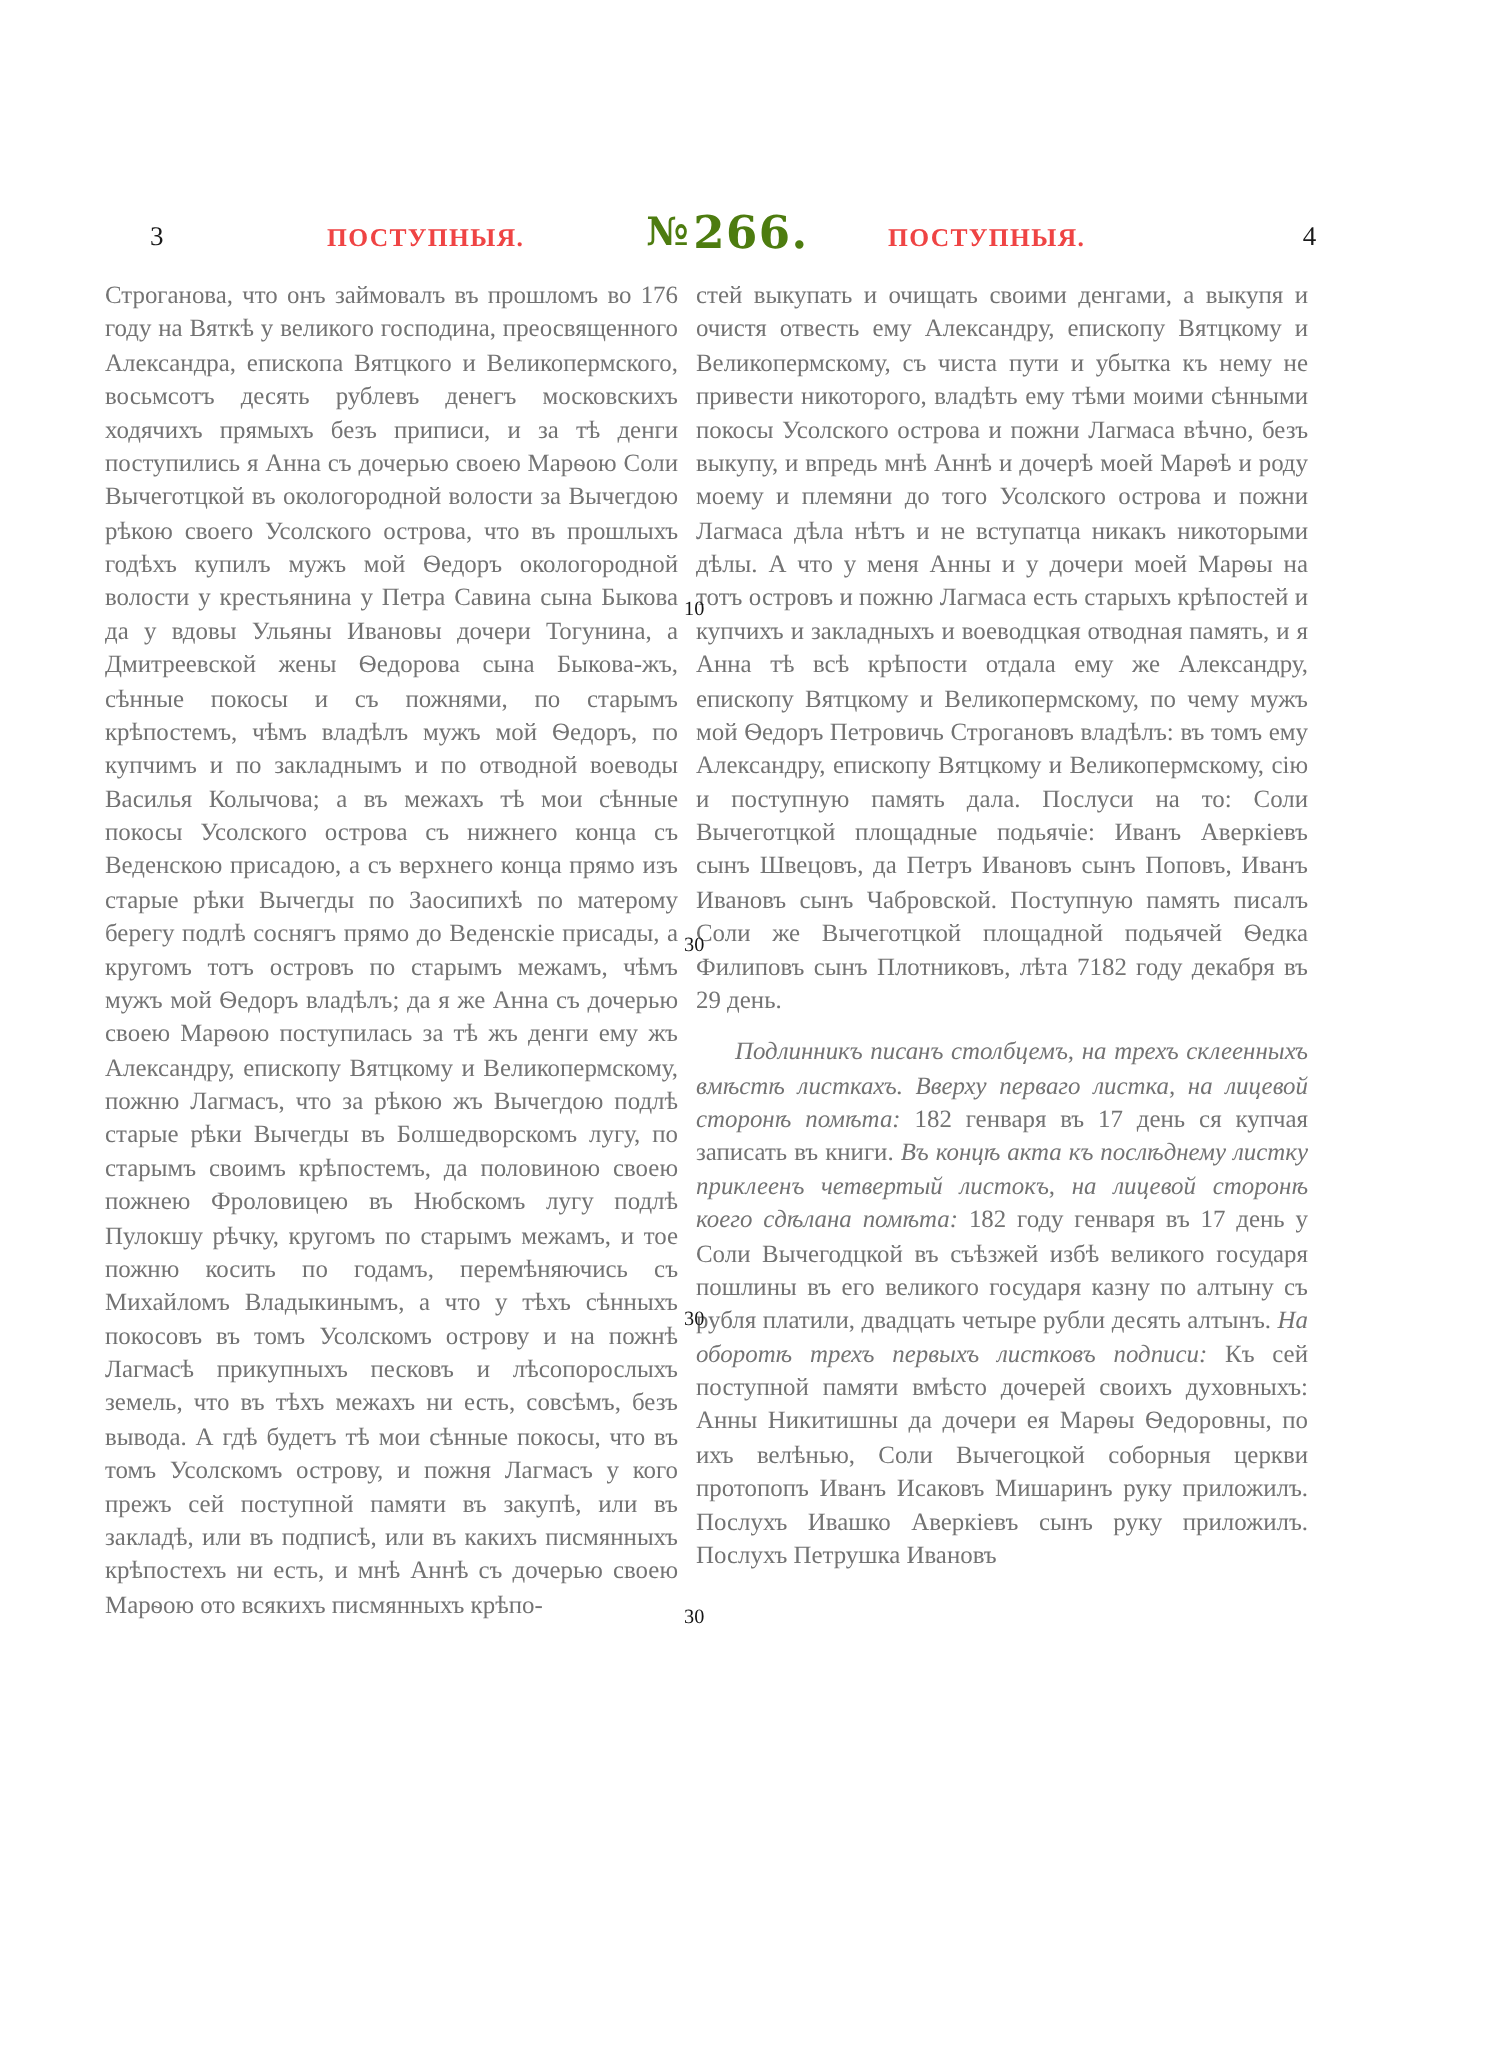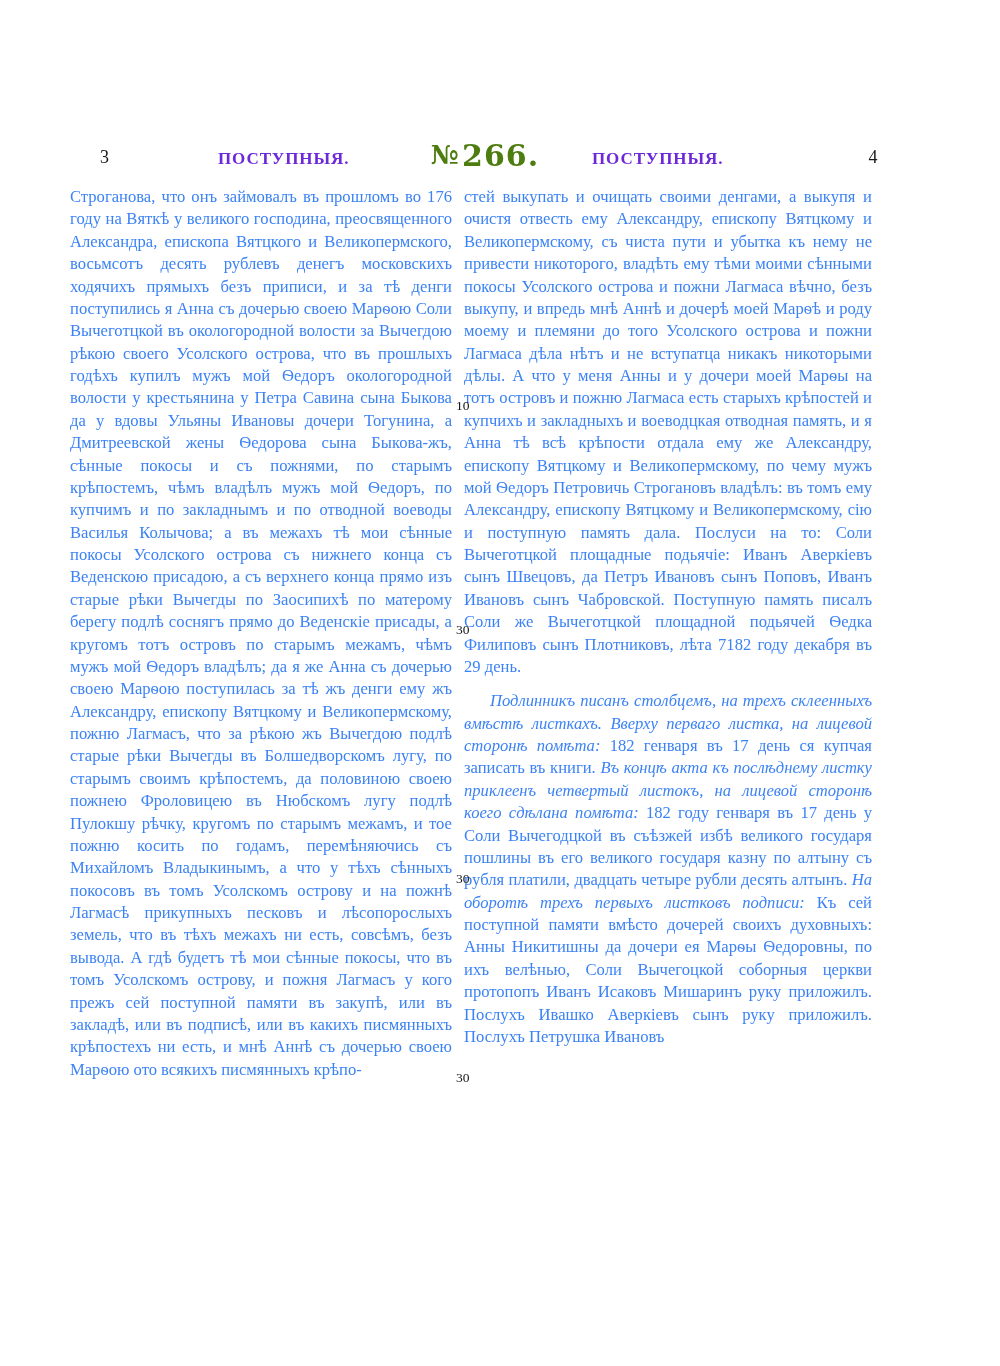--- a/index.html
+++ b/index.html
@@ -42,21 +42,21 @@
   }
   .folio-left  { left: 30px; }
   .folio-right { right: 22px; }
 
   .runhead-title {
     position: absolute;
     top: 9px;
     font-size: 17px;
     font-weight: 700;
     letter-spacing: .9px;
-    color: #6d28d9;
+    color: #ef4444;
     font-family: "Liberation Serif", "DejaVu Serif", serif;
   }
   .runhead-left  { left: 148px; }
   .runhead-right { left: 522px; }
 
   .runhead-number {
     position: absolute;
     left: 325px;
     top: -2px;
     width: 180px;
@@ -81,21 +81,21 @@
     width: 1000px;
   }
   .col {
     position: absolute;
     top: 0;
     width: 382px;
     font-size: 16.6px;
     line-height: 22.38px;
     text-align: justify;
     text-justify: inter-word;
-    color: #3b82f6;
+    color: #737373;
     hyphens: manual;
   }
   .col-left  { left: 70px; }
   .col-right { left: 464px; width: 408px; }
 
   .col p {
     margin: 0;
   }
   .col p.indent {
     text-indent: 26px;

